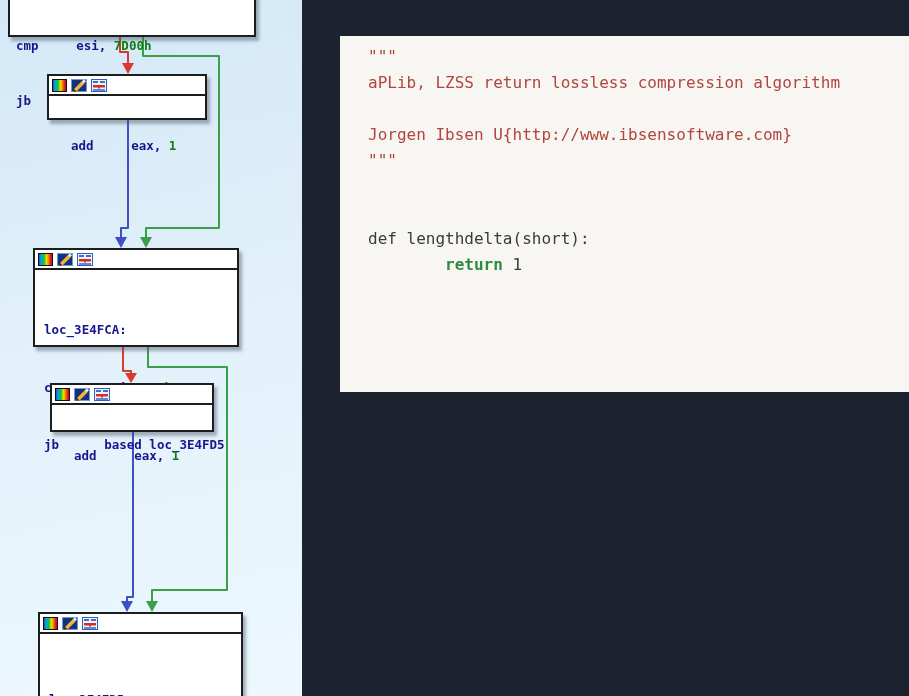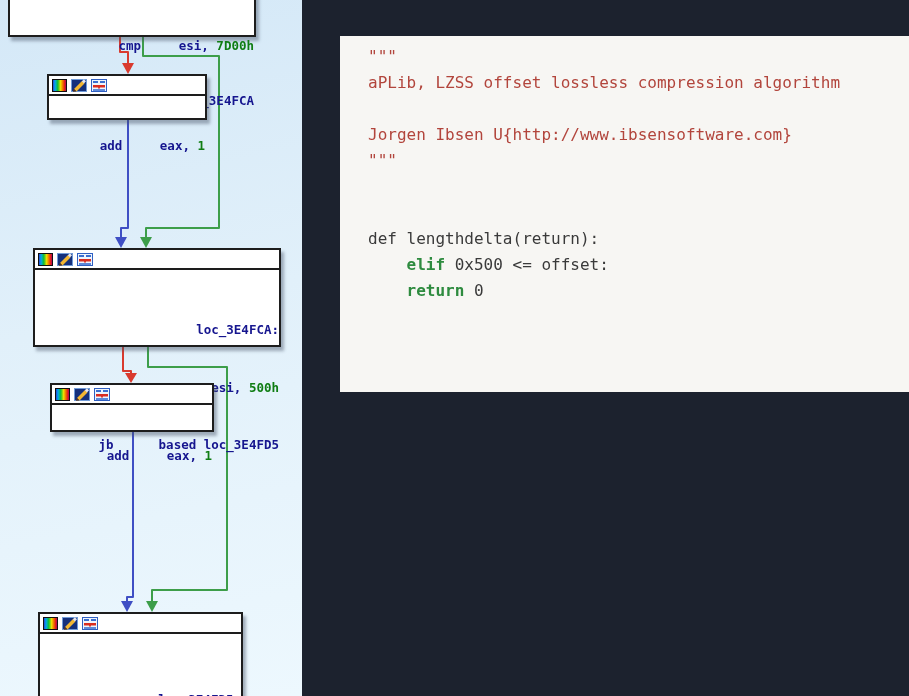--- a/index.html
+++ b/index.html
@@ -21,29 +21,29 @@
   .a-green { fill:var(--edge-green,#3d9e4a); }
   .a-blue  { fill:var(--edge-blue,#3f4fc4); }
 
   .block {
     position:absolute; background:#ffffff; border:2px solid #1d1d1d;
     box-shadow:3px 4px 3px rgba(70,85,105,.45);
   }
   .bheader { height:20px; border-bottom:2px solid #1d1d1d; display:flex; align-items:center; gap:4px; padding:1px 0 1px 3px; background:#fff; }
   .bheader svg { display:block; }
   .bbody { white-space:pre; }
-  .al { font-size:12.5px; font-weight:700; line-height:19.5px; white-space:pre; color:var(--asm-text,#16168f);text-align:right; }
+  .al { font-size:12.5px; font-weight:700; line-height:19.5px; white-space:pre; color:var(--asm-text,#16168f); }
   .num { color:var(--asm-num,#0f7d13); }
 
   #b1 { left:8px;  top:-15px; width:248px; height:52px; }
   #b1 .bbody { padding:12px 0 0 6px; }
   #b1 .al { line-height:17px; }
   #b2 { left:47px; top:74px;  width:160px; height:46px; }
   #b2 .bbody { padding:2px 0 0 22px; }
-  #b3 { left:33px; top:248px; width:248px; height:99px; }
+  #b3 { left:33px; top:248px; width:206px; height:99px; }
   #b3 .bbody { padding:12px 0 0 9px; }
   #b4 { left:50px; top:383px; width:164px; height:49px; }
   #b4 .bbody { padding:3px 0 0 22px; }
   #b5 { left:38px; top:612px; width:205px; height:130px; }
   #b5 .bbody { padding:18px 0 0 9px; }
 
   
   .code-panel {
     position:absolute; left:340px; top:36px; width:569px; height:356px;
     background:var(--panel-bg,#f7f6f3); padding:8px 0 0 28px; overflow:hidden;
@@ -198,24 +198,23 @@
         <div class="al">loc_3E4FD5:</div>
         
         
       </div>
     </div>
 
   </div>
 
   <div class="code-panel">
     <div class="cl"><span class="pre"></span><span class="kw"></span><span class="post"></span><span class="str">"""</span></div>
-    <div class="cl"><span class="pre"></span><span class="kw"></span><span class="post"></span><span class="str">aPLib, LZSS offset lossless compression algorithm</span></div>
+    <div class="cl"><span class="pre"></span><span class="kw"></span><span class="post"></span><span class="str">aPLib, LZSS return lossless compression algorithm</span></div>
     <div class="cl"><span class="pre"></span><span class="kw"></span><span class="post"></span><span class="str"></span></div>
     <div class="cl"><span class="pre"></span><span class="kw"></span><span class="post"></span><span class="str">Jorgen Ibsen U{http://www.ibsensoftware.com}</span></div>
     <div class="cl"><span class="pre"></span><span class="kw"></span><span class="post"></span><span class="str">"""</span></div>
     <div class="cl"><span class="pre"></span><span class="kw"></span><span class="post"></span><span class="str"></span></div>
     <div class="cl"><span class="pre"></span><span class="kw"></span><span class="post"></span><span class="str"></span></div>
-    <div class="cl"><span class="pre">def lengthdelta(return):</span><span class="kw"></span><span class="post"></span><span class="str"></span></div>
-    <div class="cl"><span class="pre">    </span><span class="kw">elif</span><span class="post"> 0x500 &lt;= offset:</span><span class="str"></span></div>
-    <div class="cl"><span class="pre">    </span><span class="kw">return</span><span class="post"> 0</span><span class="str"></span></div>
+    <div class="cl"><span class="pre">def lengthdelta(short):</span><span class="kw"></span><span class="post"></span><span class="str"></span></div>
+    <div class="cl"><span class="pre">        </span><span class="kw">return</span><span class="post"> 1</span><span class="str"></span></div>
   </div>
 
 </div>
 
 </body></html>

